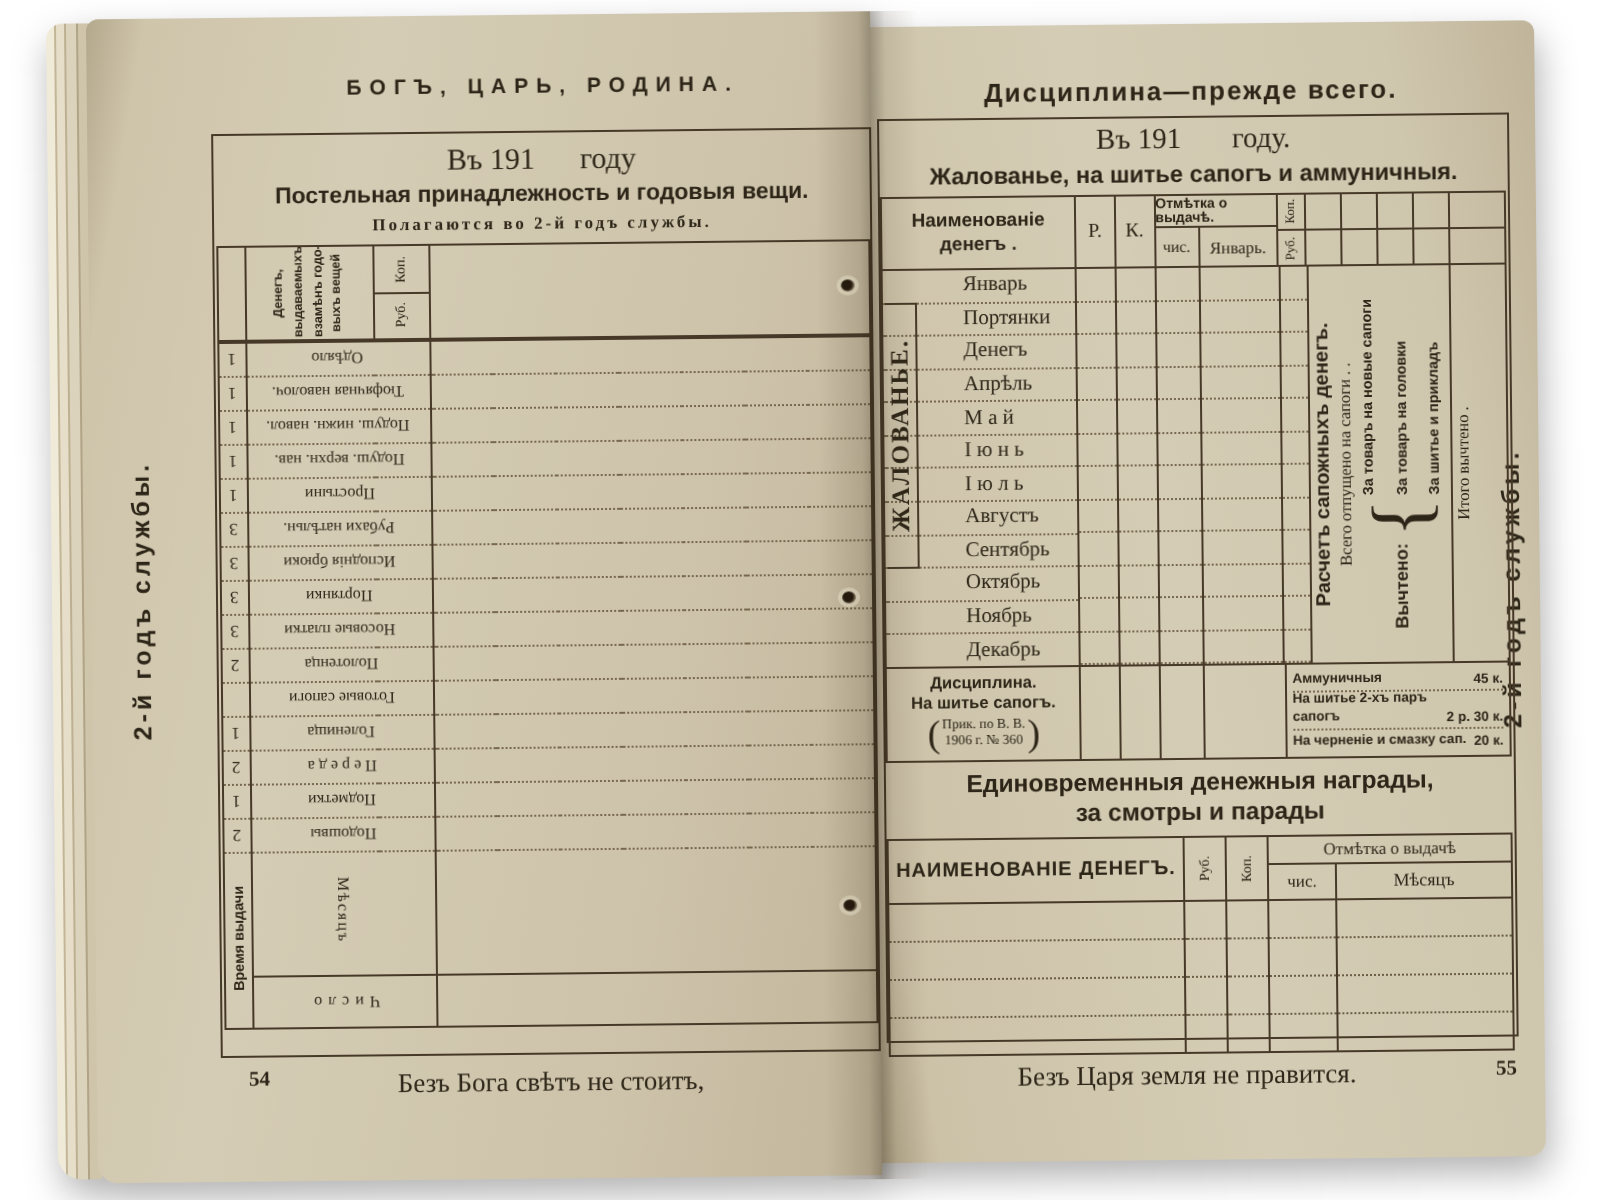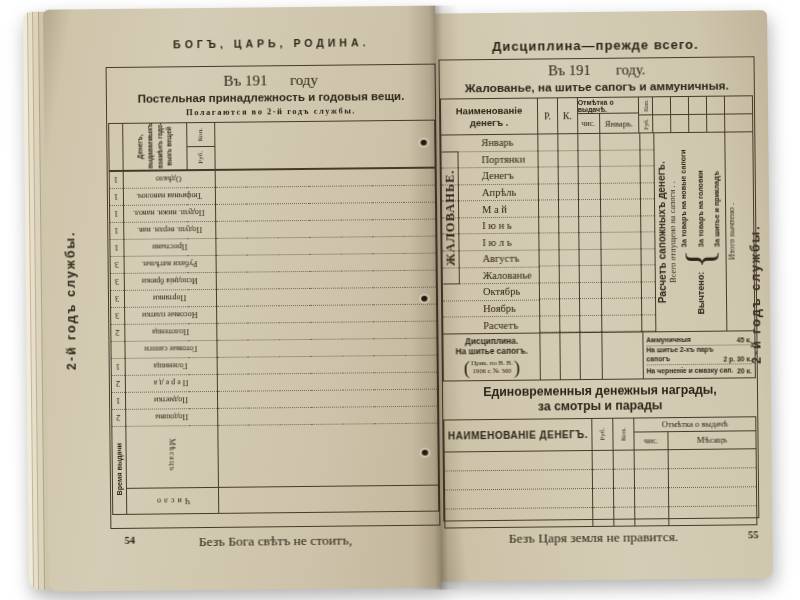--- a/index.html
+++ b/index.html
@@ -497,24 +497,24 @@
               <span class="vup">ЖАЛОВАНЬЕ.</span>
             </div>
             <div class="month">Январь</div>
             <div class="month">Портянки</div>
             <div class="month">Денегъ</div>
             <div class="month">Апрѣль</div>
             <div class="month">М а й</div>
             <div class="month">І ю н ь</div>
             <div class="month">І ю л ь</div>
             <div class="month">Августъ</div>
-            <div class="month">Жалованье</div>
+            <div class="month">Сентябрь</div>
             <div class="month">Октябрь</div>
             <div class="month">Ноябрь</div>
-            <div class="month" style="border-bottom:none">Расчетъ</div>
+            <div class="month" style="border-bottom:none">Декабрь</div>
           </div>
           <div class="b-r col-b col-e">
               <div class="mrow"></div>
               <div class="mrow"></div>
               <div class="mrow"></div>
               <div class="mrow"></div>
               <div class="mrow"></div>
               <div class="mrow"></div>
               <div class="mrow"></div>
               <div class="mrow"></div>

